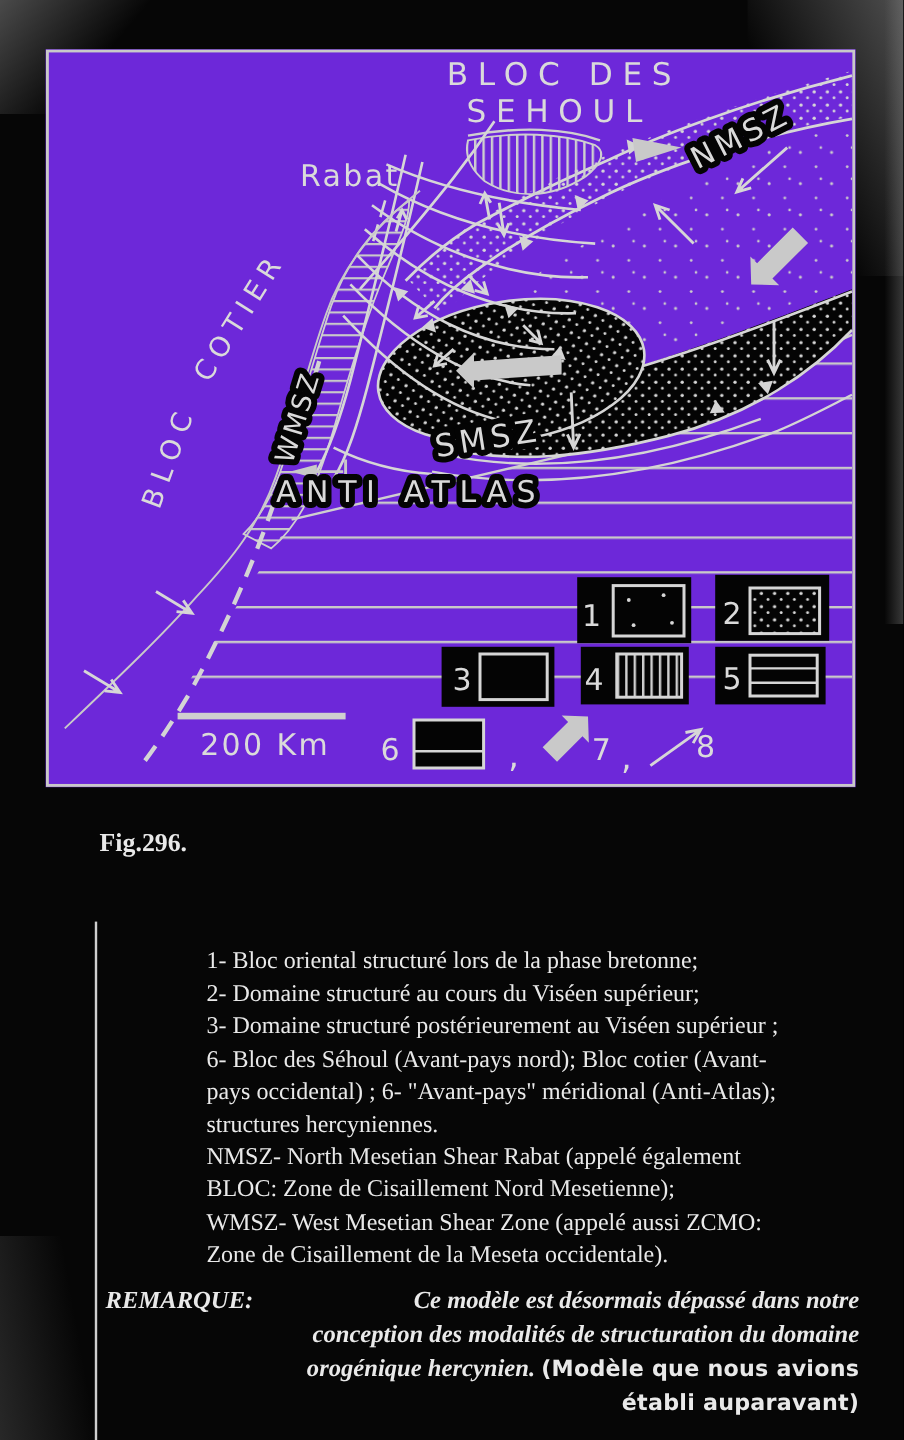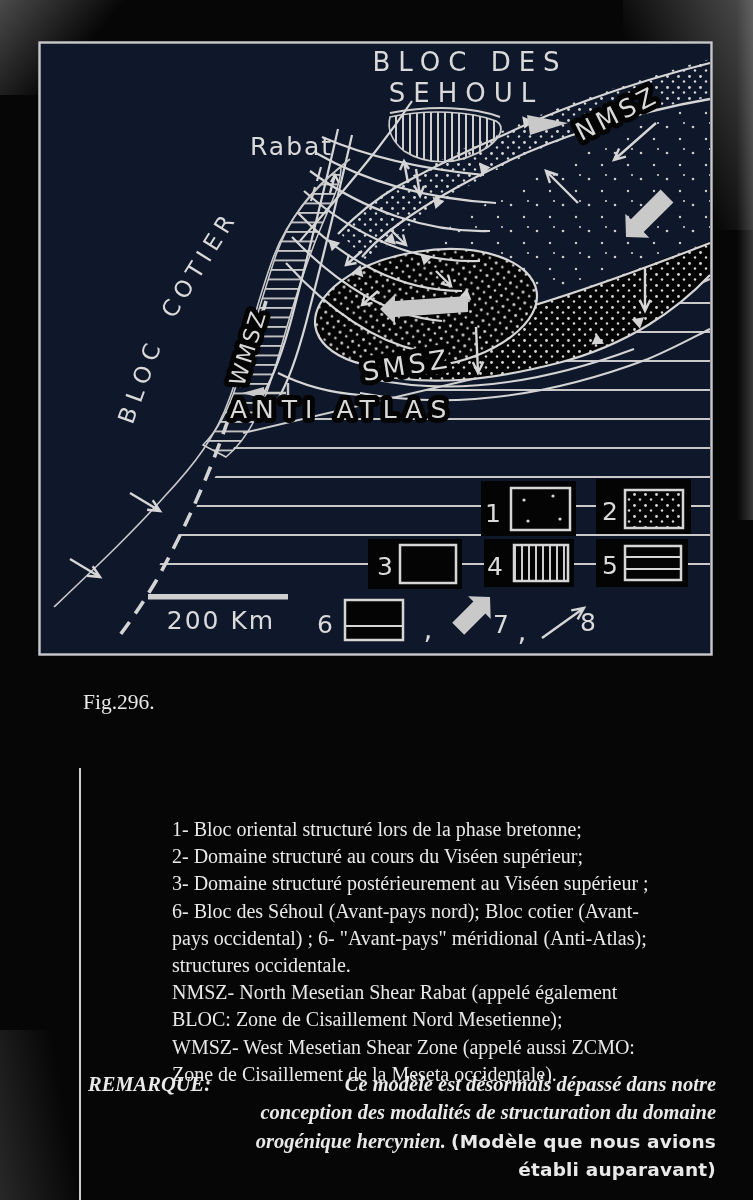--- a/index.html
+++ b/index.html
@@ -7,26 +7,26 @@
         font-family:"Liberation Serif",serif;color:#e9e9e9;}
   
   .corner-tl{position:absolute;left:0;top:0;width:150px;height:95px;
        background:linear-gradient(130deg,rgba(130,130,130,.55),rgba(130,130,130,0) 55%);}
   .corner-tr{position:absolute;right:0;top:0;width:130px;height:230px;
        background:linear-gradient(245deg,rgba(150,150,150,.5),rgba(150,150,150,0) 62%);}
   .edge-r{position:absolute;right:0;top:0;width:16px;height:520px;
        background:linear-gradient(to left,rgba(120,120,120,.45),rgba(120,120,120,0));}
   .corner-bl{position:absolute;left:0;top:1030px;width:78px;height:170px;
        background:linear-gradient(80deg,rgba(95,95,95,.38),rgba(95,95,95,0) 75%);}
-  .map-frame{position:absolute;left:38px;top:41px;width:675px;height:615px;background:#0f172a;text-align:right;}
+  .map-frame{position:absolute;left:38px;top:41px;width:675px;height:615px;background:#6d28d9;text-align:right;}
   .caption{position:absolute;left:83px;top:686px;width:634px;display:flex;
        font-size:21.5px;line-height:1.5;}
-  .fig-label{font-weight:normal;width:94px;flex:none;}
+  .fig-label{font-weight:bold;width:94px;flex:none;}
   .caption-text{width:540px;}
-  .notes{position:absolute;left:172px;top:816px;width:545px;font-size:20px;line-height:1.36;}
+  .notes{position:absolute;left:172px;top:788px;width:545px;font-size:20px;line-height:1.36;}
   .note-line{white-space:nowrap;}
   .remark{position:absolute;left:88px;top:1070px;width:628px;font-size:20.5px;line-height:1.38;
        display:flex;}
   .remark-label{font-weight:bold;font-style:italic;width:102px;flex:none;}
   .remark-body{flex:1;text-align:right;font-weight:bold;font-style:italic;text-indent:58px;}
   .remark-sans{font-family:"DejaVu Sans",sans-serif;font-style:normal;font-weight:bold;
        font-size:18.5px;letter-spacing:.2px;}
   .vrule{position:absolute;left:79px;top:768px;width:2px;height:432px;background:#cfcfcf;}
   svg text{fill:#dadada;font-family:"DejaVu Sans",sans-serif;}
   .halo{paint-order:stroke;stroke:#040404;stroke-width:10px;stroke-linejoin:round;}
@@ -226,21 +226,21 @@
   <div class="caption">
     <span class="fig-label">Fig.296.</span>
   </div>
 
   <div class="notes">
     <div class="note-line">1- Bloc oriental structuré lors de la phase bretonne;</div>
     <div class="note-line">2- Domaine structuré au cours du Viséen supérieur;</div>
     <div class="note-line">3- Domaine structuré postérieurement au Viséen supérieur ;</div>
     <div class="note-line">6- Bloc des Séhoul (Avant-pays nord); Bloc cotier (Avant-</div>
     <div class="note-line">pays occidental) ; 6- "Avant-pays" méridional (Anti-Atlas);</div>
-    <div class="note-line">structures occidentale.</div>
+    <div class="note-line">structures hercyniennes.</div>
     <div class="note-line">NMSZ- North Mesetian Shear Rabat (appelé également</div>
     <div class="note-line">BLOC: Zone de Cisaillement Nord Mesetienne);</div>
     <div class="note-line">WMSZ- West Mesetian Shear Zone (appelé  aussi ZCMO:</div>
     <div class="note-line">Zone de Cisaillement de la Meseta occidentale).</div>
   </div>
 
   <div class="remark">
     <span class="remark-label">REMARQUE:</span>
     <span class="remark-body"><span>Ce modèle est désormais dépassé dans notre conception des modalités de structuration du domaine orogénique hercynien. </span><span class="remark-sans">(Modèle que nous avions établi auparavant)</span></span>
   </div>

